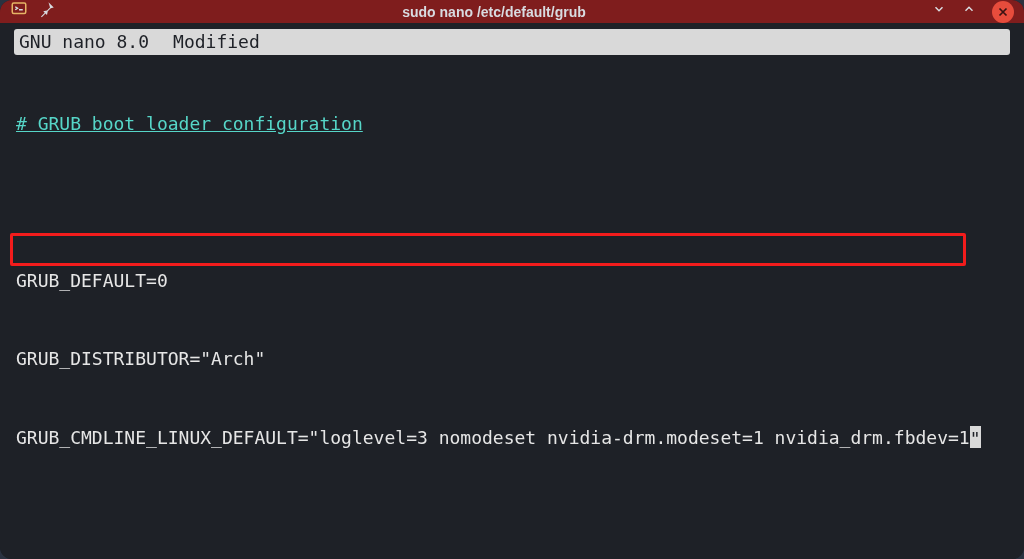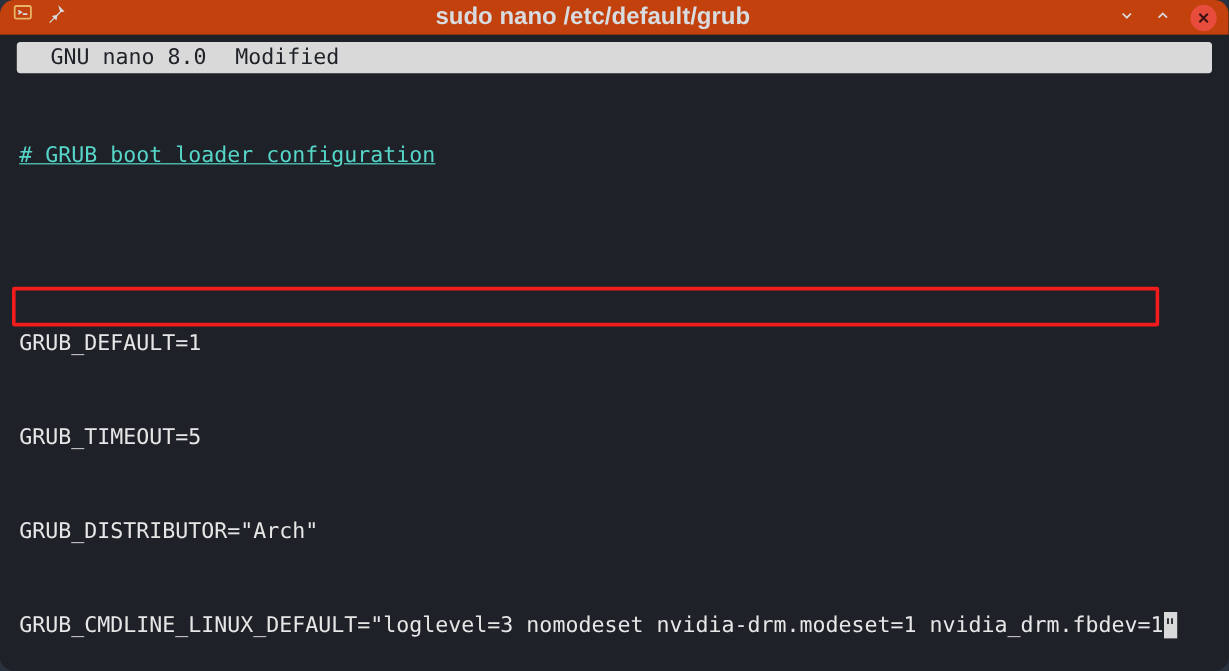--- a/index.html
+++ b/index.html
@@ -15,27 +15,27 @@
     width: 1024px;
     height: 559px;
     background: #1e2127;
     border-radius: 12px;
     overflow: hidden;
     display: flex;
     flex-direction: column;
   }
   .titlebar {
     height: 34px;
-    background: #c2410c;
+    background: #7f1d1d;
     display: flex;
     align-items: center;
     padding: 0 10px;
     color: #d8dbe0;
     font-family: sans-serif;
-    font-size: 20px;
+    font-size: 14px;
     font-weight: 600;
   }
   .titlebar .left-icons { display: flex; gap: 10px; align-items: center; }
   .titlebar .left-icons svg { width: 18px; height: 18px; }
   .titlebar .title { flex: 1; text-align: center; }
   .titlebar .right-icons { display: flex; gap: 16px; align-items: center; }
   .titlebar .right-icons svg { width: 14px; height: 14px; }
   .close-btn {
     width: 22px; height: 22px; border-radius: 50%;
     background: #e74c3c; display:flex; align-items:center; justify-content:center;
@@ -45,21 +45,21 @@
     flex: 1;
     padding: 0;
     color: #e6e6e6;
     background: #1e2127;
     position: relative;
   }
   .nano-header {
     background: #d9d9d9;
     color: #1e2127;
     display: flex;
-    padding: 0 28px;
+    padding: 0 5px;
     margin: 0 14px 0 14px;
     border-radius: 3px;
     white-space: pre;
     height: 26px;
     align-items: center;
   }
   .hdr-left { flex: 0 0 auto; margin-right: 12px; }
   .hdr-center { flex: 1; text-align: center; }
   .hdr-right { flex: 0 0 auto; margin-left: 12px; text-align: right; }
   .file-content {
@@ -129,22 +129,21 @@
 
     <div style="height:6px"></div>
     <div class="nano-header">
       <span class="hdr-left">GNU nano 8.0</span>
       <span class="hdr-right">Modified</span>
     </div>
 
     <div class="file-content">
       <div class="line comment"># GRUB boot loader configuration</div>
       <div class="line"></div>
-      <div class="line">GRUB_DEFAULT=1</div>
-      <div class="line">GRUB_TIMEOUT=5</div>
+      <div class="line">GRUB_DEFAULT=0</div>
       <div class="line">GRUB_DISTRIBUTOR="Arch"</div>
       <div class="line"><span>GRUB_CMDLINE_LINUX_DEFAULT="loglevel=3 nomodeset nvidia-drm.modeset=1 nvidia_drm.fbdev=1</span><span class="cursor">"</span></div>
       
       
       
       
       
       
       
     </div>

